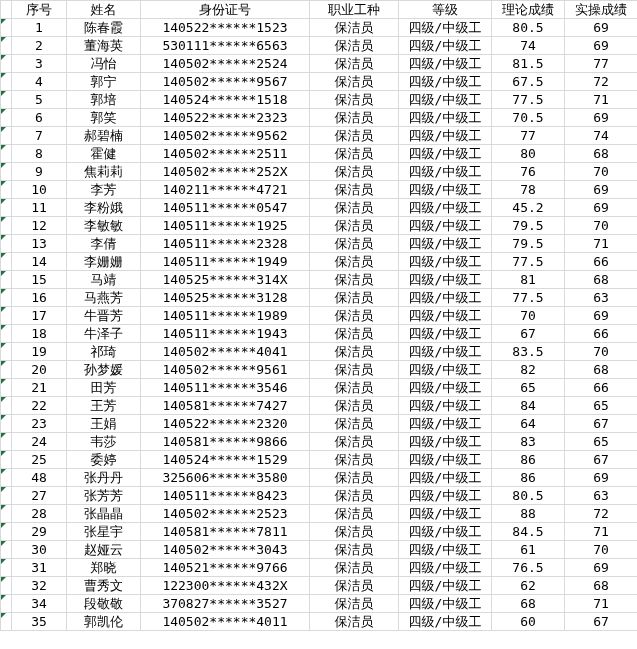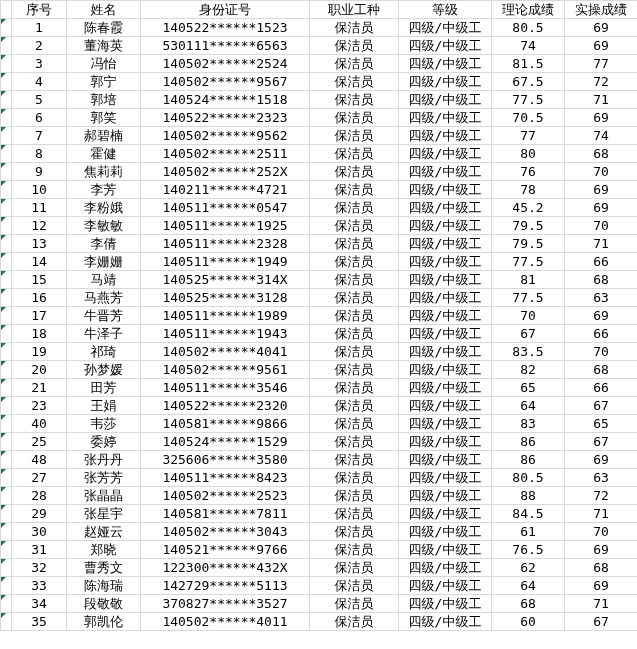--- a/index.html
+++ b/index.html
@@ -315,33 +315,45 @@
           <td>140511******3546</td>
           <td>保洁员</td>
           <td>四级/中级工</td>
           <td>65</td>
           <td>66</td>
         </tr>
         <tr>
           <td class="ind">
             <span class="tri"></span>
           </td>
+          <td>22</td>
+          <td>王芳</td>
+          <td>140581******7427</td>
+          <td>保洁员</td>
+          <td>四级/中级工</td>
+          <td>84</td>
+          <td>65</td>
+        </tr>
+        <tr>
+          <td class="ind">
+            <span class="tri"></span>
+          </td>
           <td>23</td>
           <td>王娟</td>
           <td>140522******2320</td>
           <td>保洁员</td>
           <td>四级/中级工</td>
           <td>64</td>
           <td>67</td>
         </tr>
         <tr>
           <td class="ind">
             <span class="tri"></span>
           </td>
-          <td>40</td>
+          <td>24</td>
           <td>韦莎</td>
           <td>140581******9866</td>
           <td>保洁员</td>
           <td>四级/中级工</td>
           <td>83</td>
           <td>65</td>
         </tr>
         <tr>
           <td class="ind">
             <span class="tri"></span>
@@ -430,32 +442,20 @@
           <td class="ind">
             <span class="tri"></span>
           </td>
           <td>32</td>
           <td>曹秀文</td>
           <td>122300******432X</td>
           <td>保洁员</td>
           <td>四级/中级工</td>
           <td>62</td>
           <td>68</td>
-        </tr>
-        <tr>
-          <td class="ind">
-            <span class="tri"></span>
-          </td>
-          <td>33</td>
-          <td>陈海瑞</td>
-          <td>142729******5113</td>
-          <td>保洁员</td>
-          <td>四级/中级工</td>
-          <td>64</td>
-          <td>69</td>
         </tr>
         <tr>
           <td class="ind">
             <span class="tri"></span>
           </td>
           <td>34</td>
           <td>段敬敬</td>
           <td>370827******3527</td>
           <td>保洁员</td>
           <td>四级/中级工</td>

